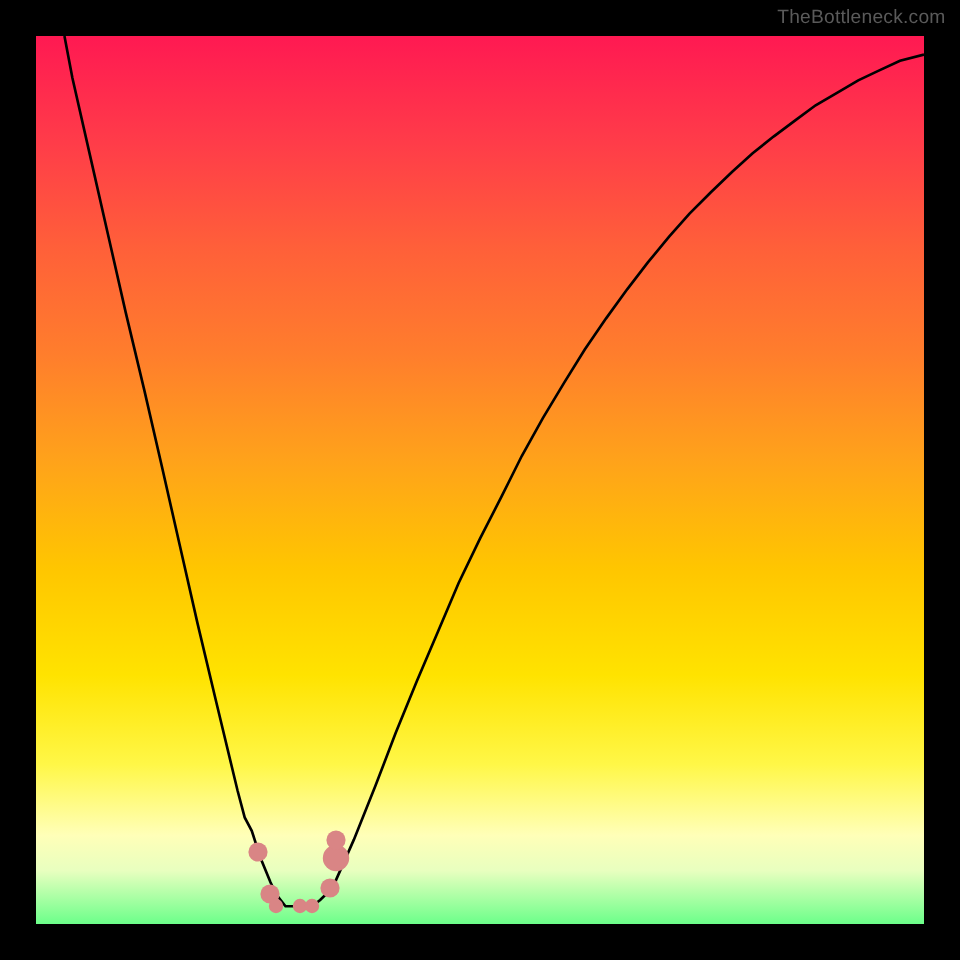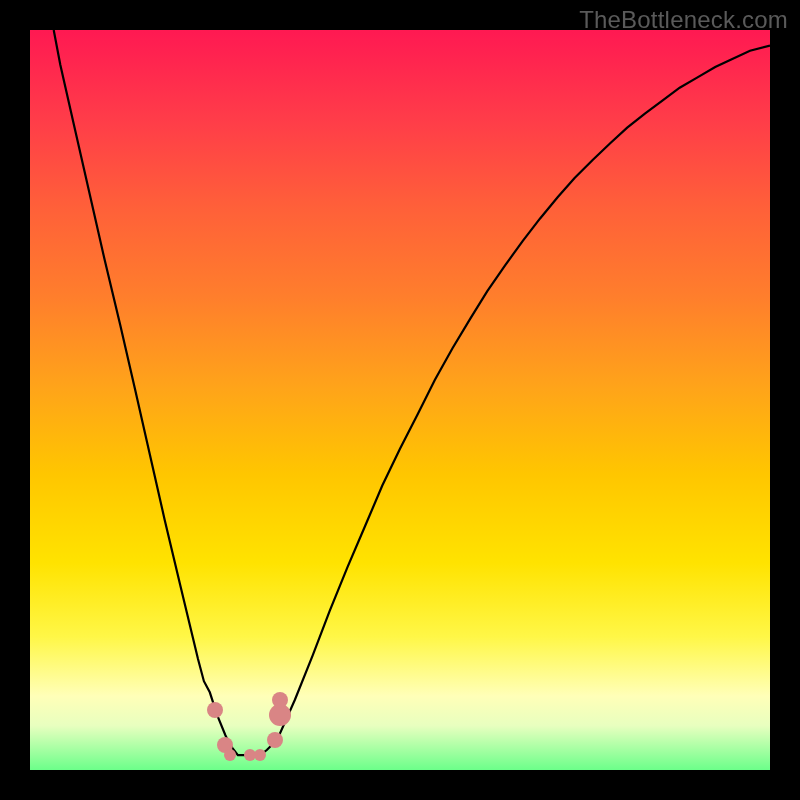--- a/index.html
+++ b/index.html
@@ -11,21 +11,21 @@
   #ff6039 24%,
   #ff7e2c 36%,
   #ffa31a 48%,
   #ffc600 60%,
   #ffe300 72%,
   #fff747 82%,
   #ffffb8 90%,
   #e8ffbf 94%,
   #6cff8a 100%)}
 .curve{position:absolute;inset:0}
-.watermark{position:absolute;top:6px;right:12px;color:#5a5a5a;font-size:24px;letter-spacing:.2px}
+.watermark{position:absolute;top:6px;right:12px;color:#5a5a5a;font-size:16px;letter-spacing:.2px}
 .dot{position:absolute;border-radius:50%;background:#d98585;transform:translate(-50%,-50%)}
 </style>
 </head>
 <body>
 
 <div class="frame">
   <div class="watermark">TheBottleneck.com</div>
   <div class="plot">
     <div class="gradient-bg"></div>
     <svg class="curve" viewBox="0 0 740 740" preserveAspectRatio="none">

